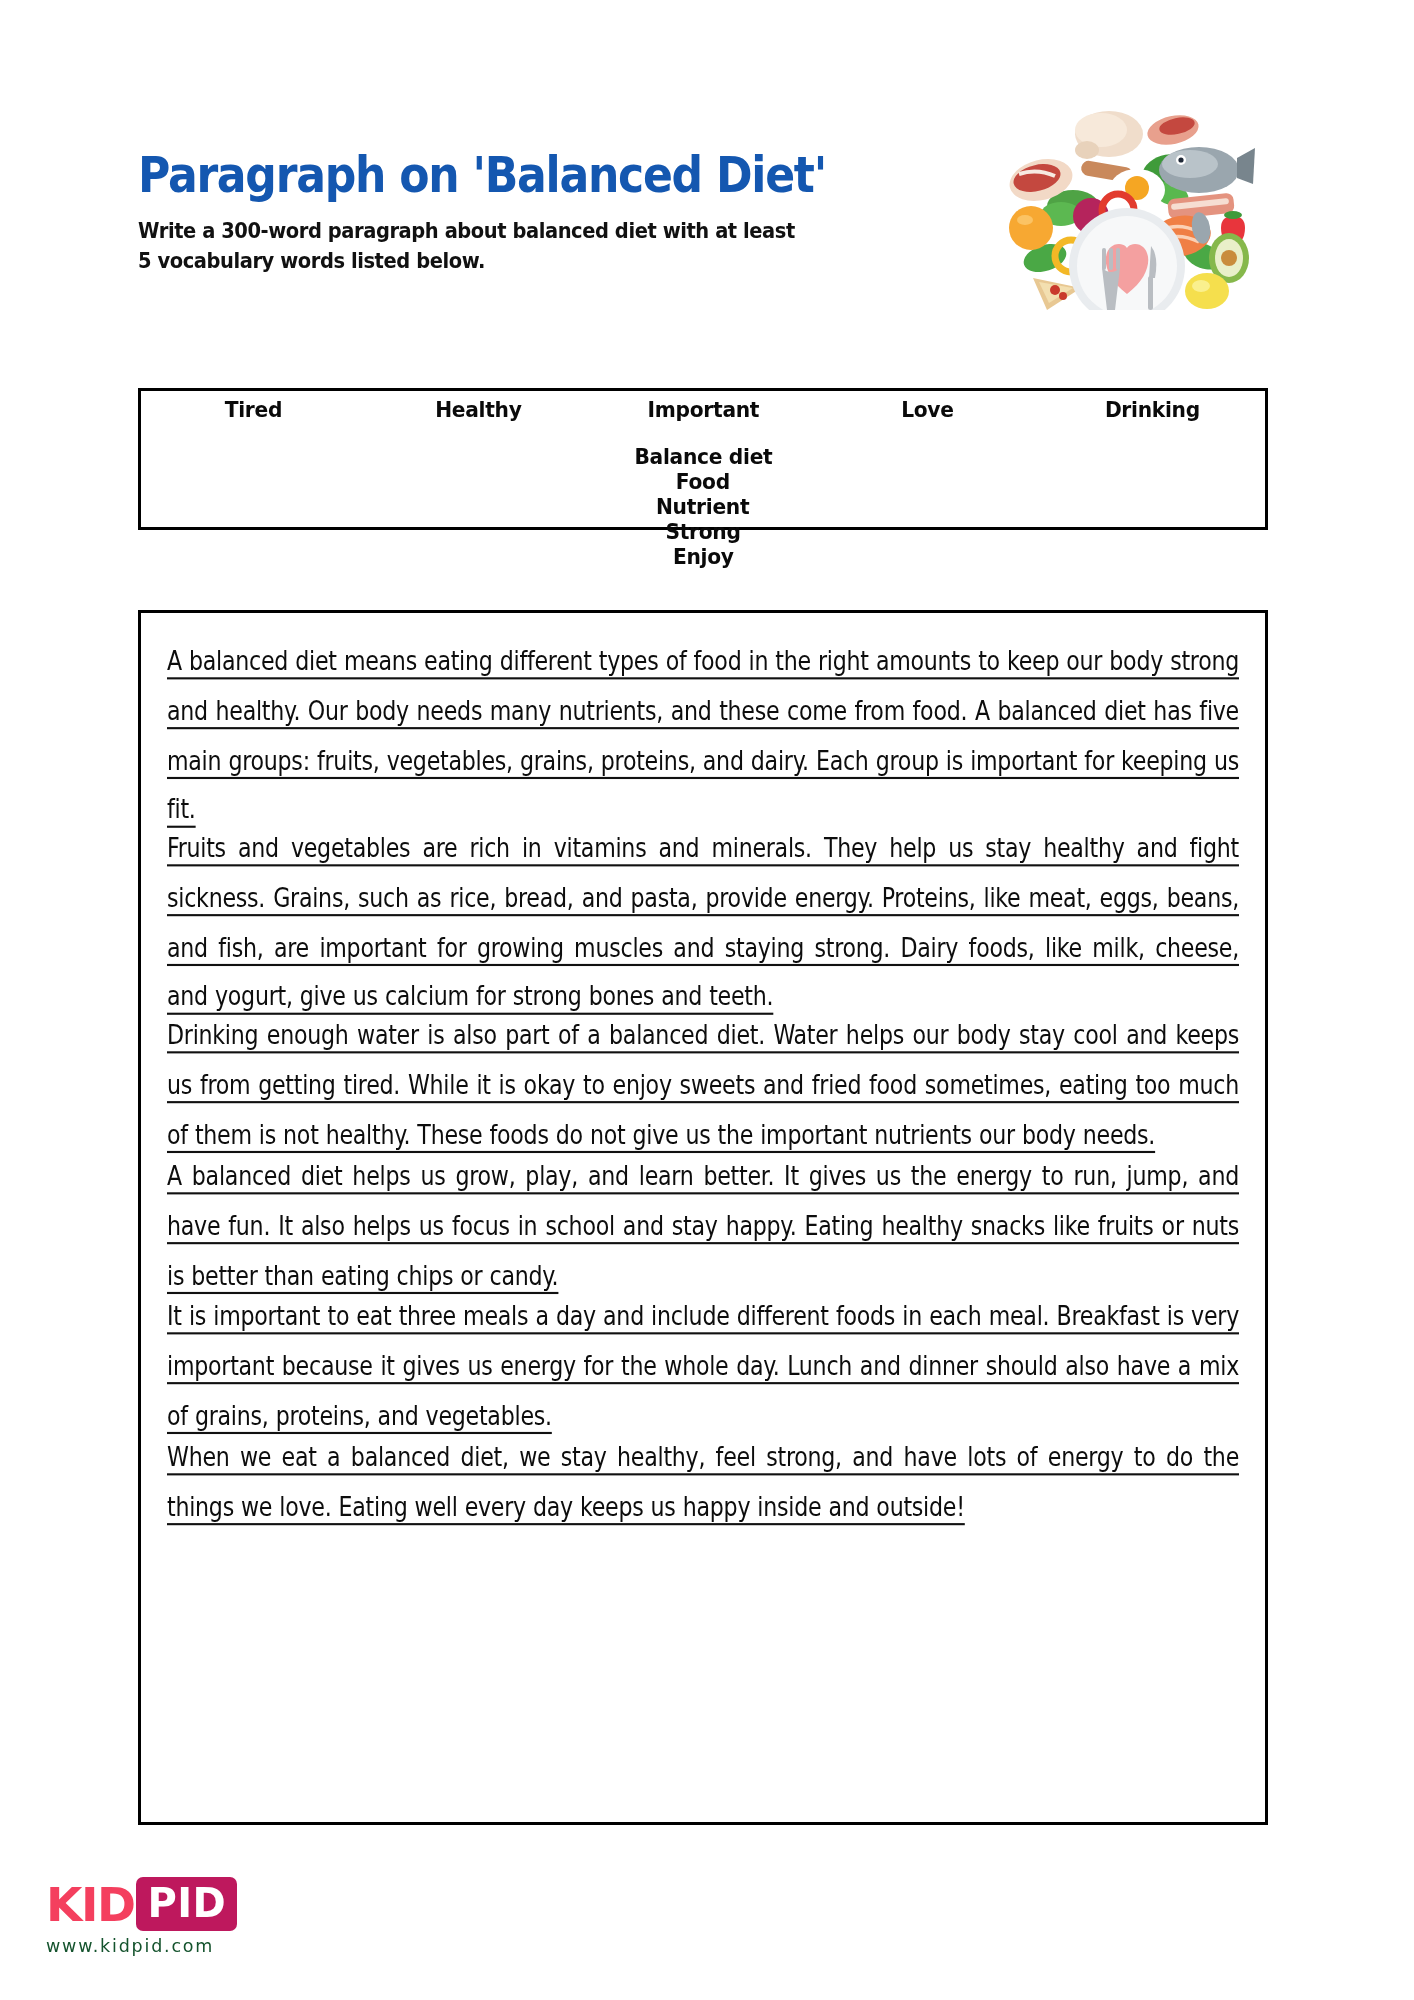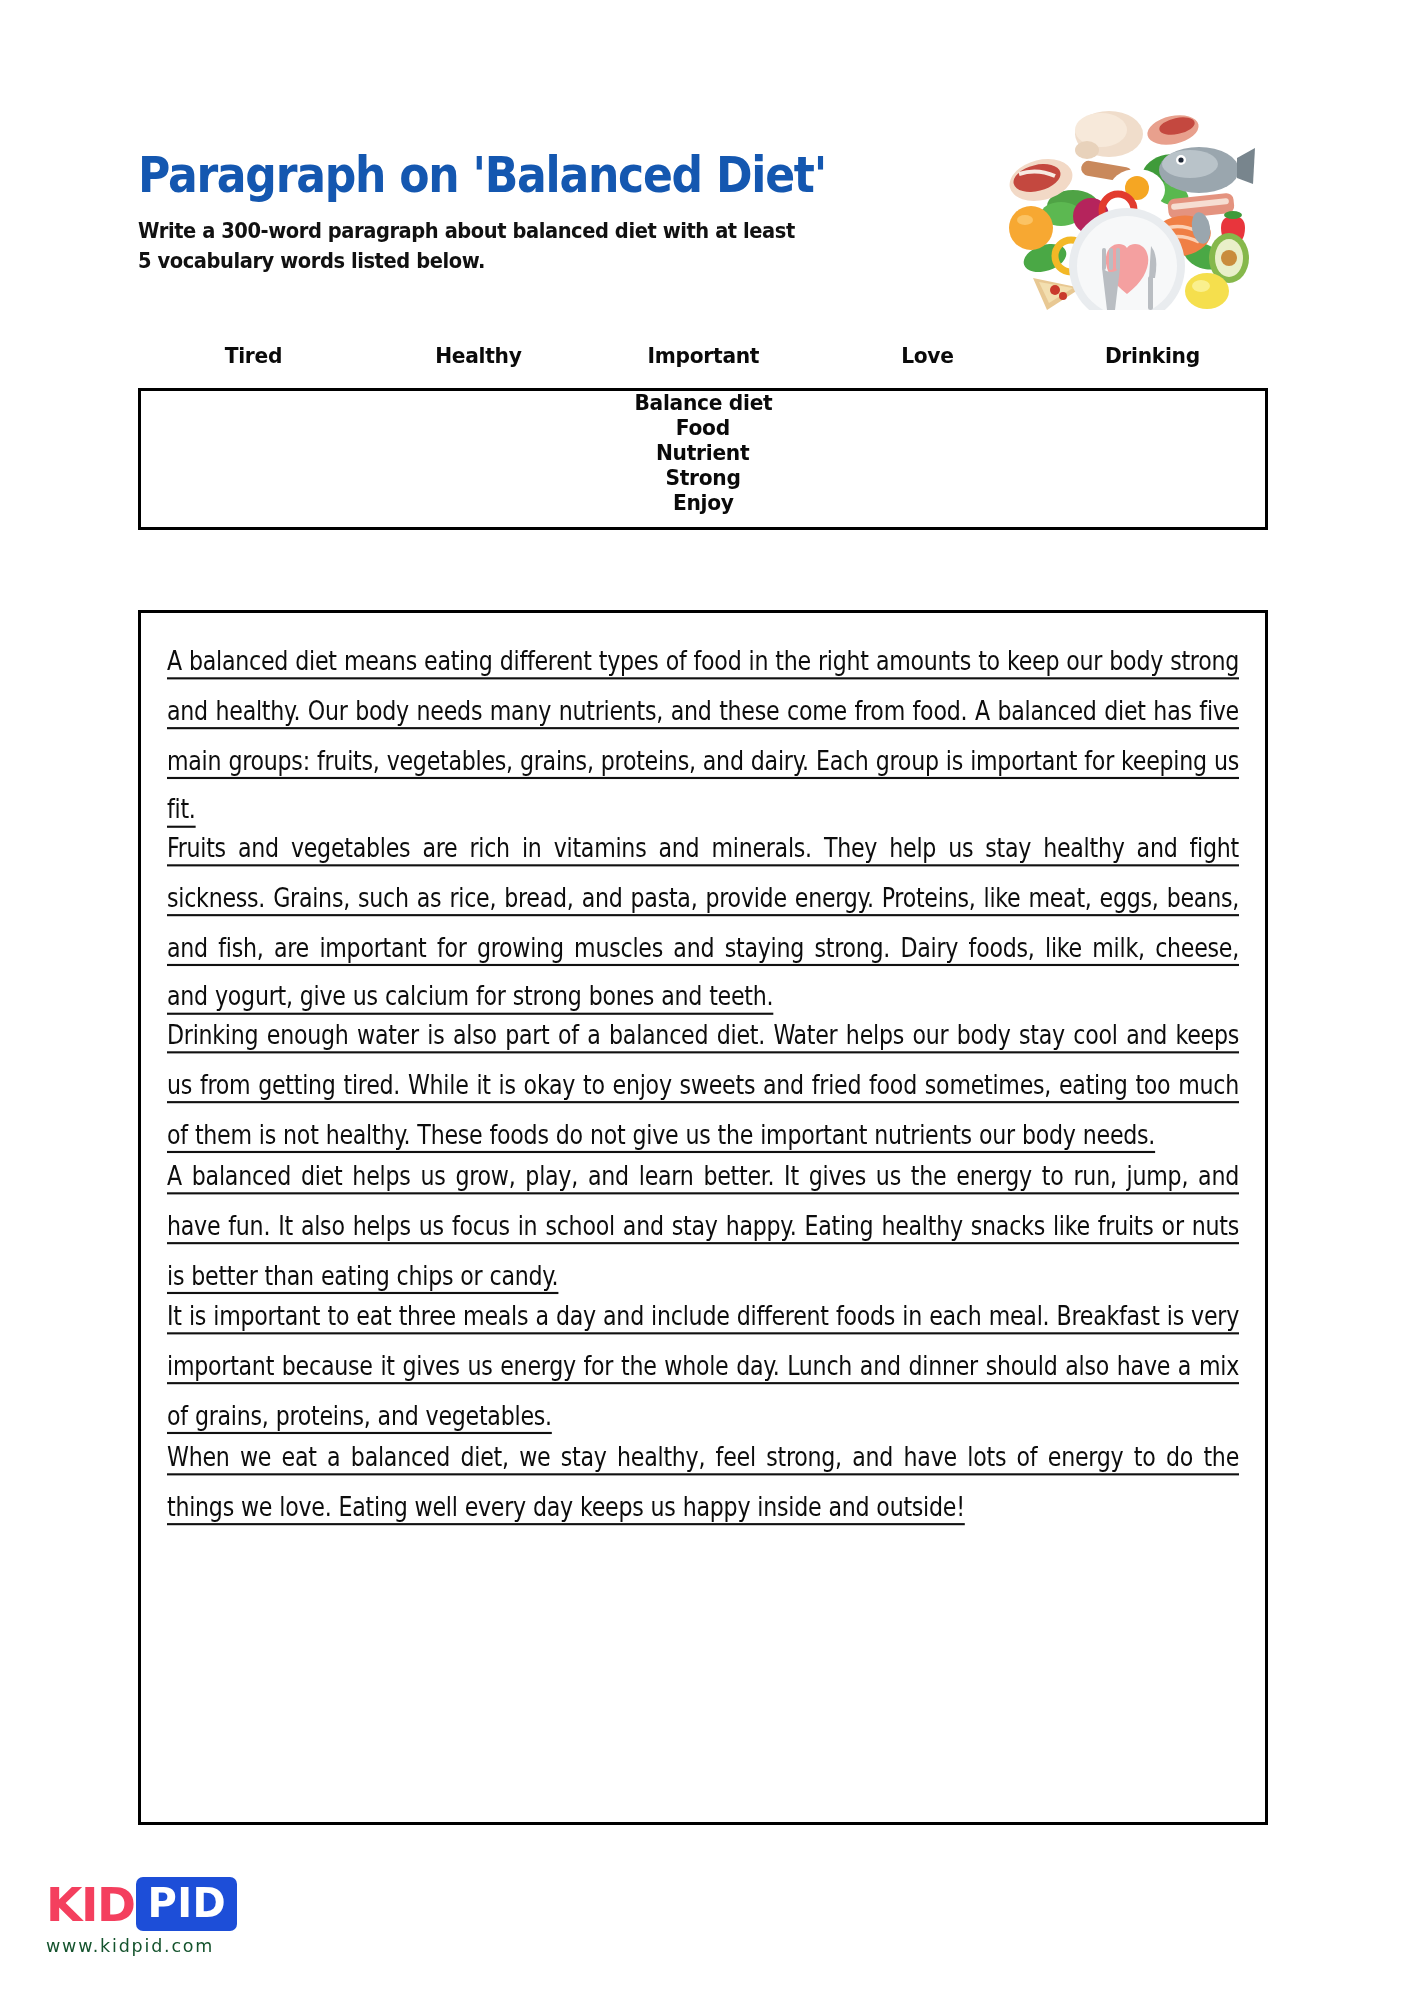--- a/index.html
+++ b/index.html
@@ -70,22 +70,22 @@
   .vocab-box {
     position: absolute;
     left: 138px;
     top: 388px;
     width: 1130px;
     height: 142px;
     border: 3px solid #000000;
     background: #ffffff;
     display: flex;
     flex-direction: column;
-    justify-content: flex-end;
-    padding: 12px 0;
+    justify-content: space-between;
+    padding: 6px 0;
   }
 
   .vocab-row {
     display: flex;
     width: 100%;
     align-items: center;
   }
   .vocab-row + .vocab-row { margin-top: 22px; flex-direction: column; }
 
   .vocab-cell {
@@ -145,21 +145,21 @@
   .logo-kid {
     font-family: "DejaVu Sans", sans-serif;
     font-size: 47px;
     font-weight: bold;
     color: #f43f5e;
     letter-spacing: -1.5px;
     line-height: 1;
   }
 
   .logo-pid {
-    background: #1d4ed8;
+    background: #be185d;
     color: #ffffff;
     font-family: "DejaVu Sans", sans-serif;
     font-size: 40px;
     font-weight: bold;
     letter-spacing: 0.5px;
     line-height: 1;
     padding: 6px 11px 8px 11px;
     border-radius: 7px;
     margin-left: 2px;
   }

